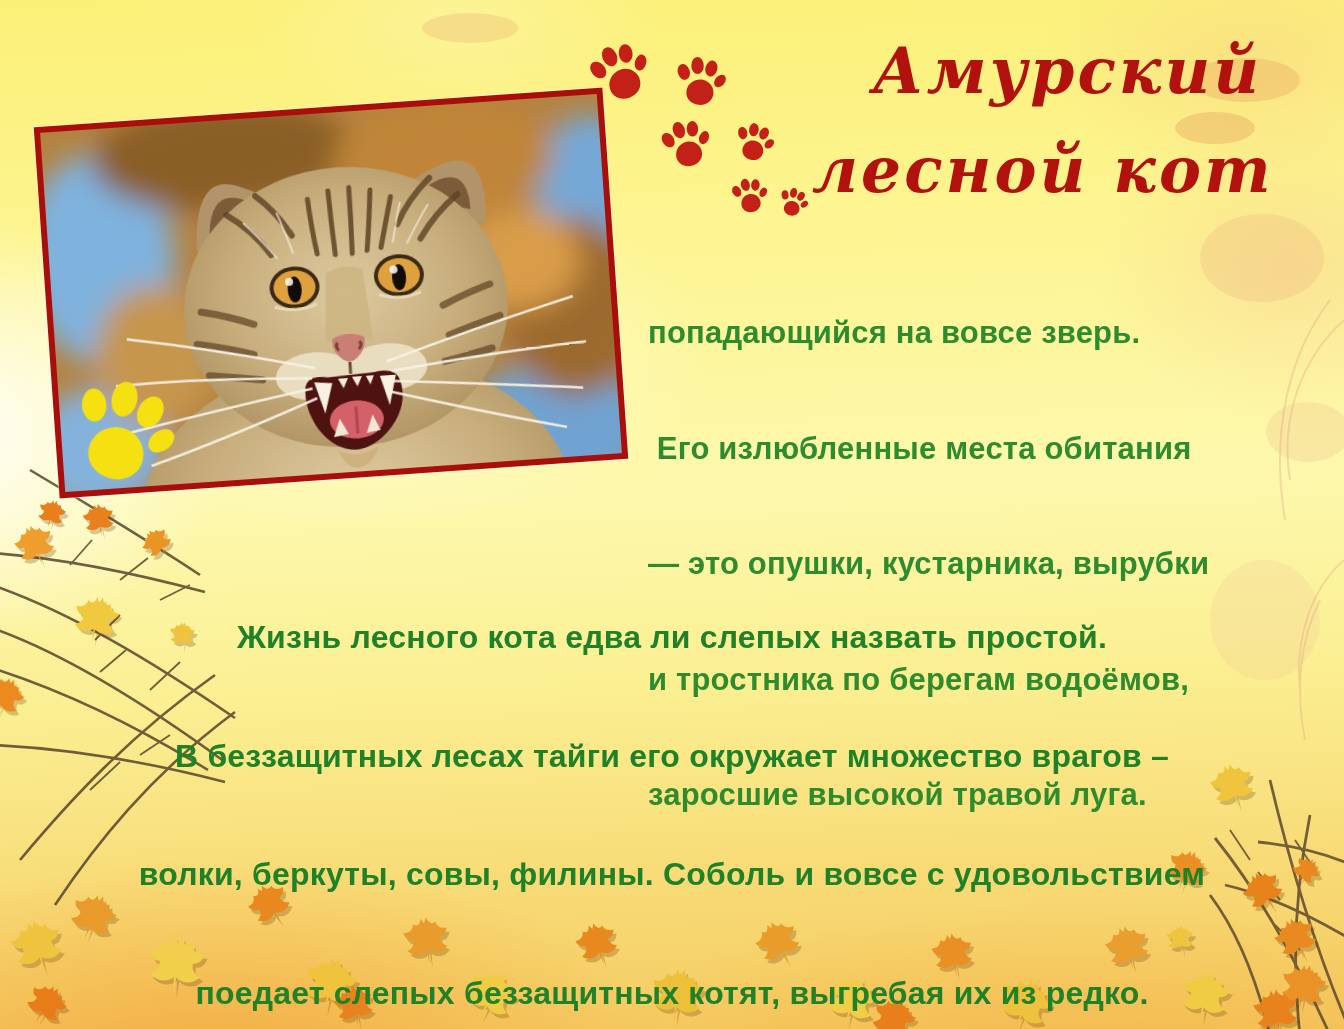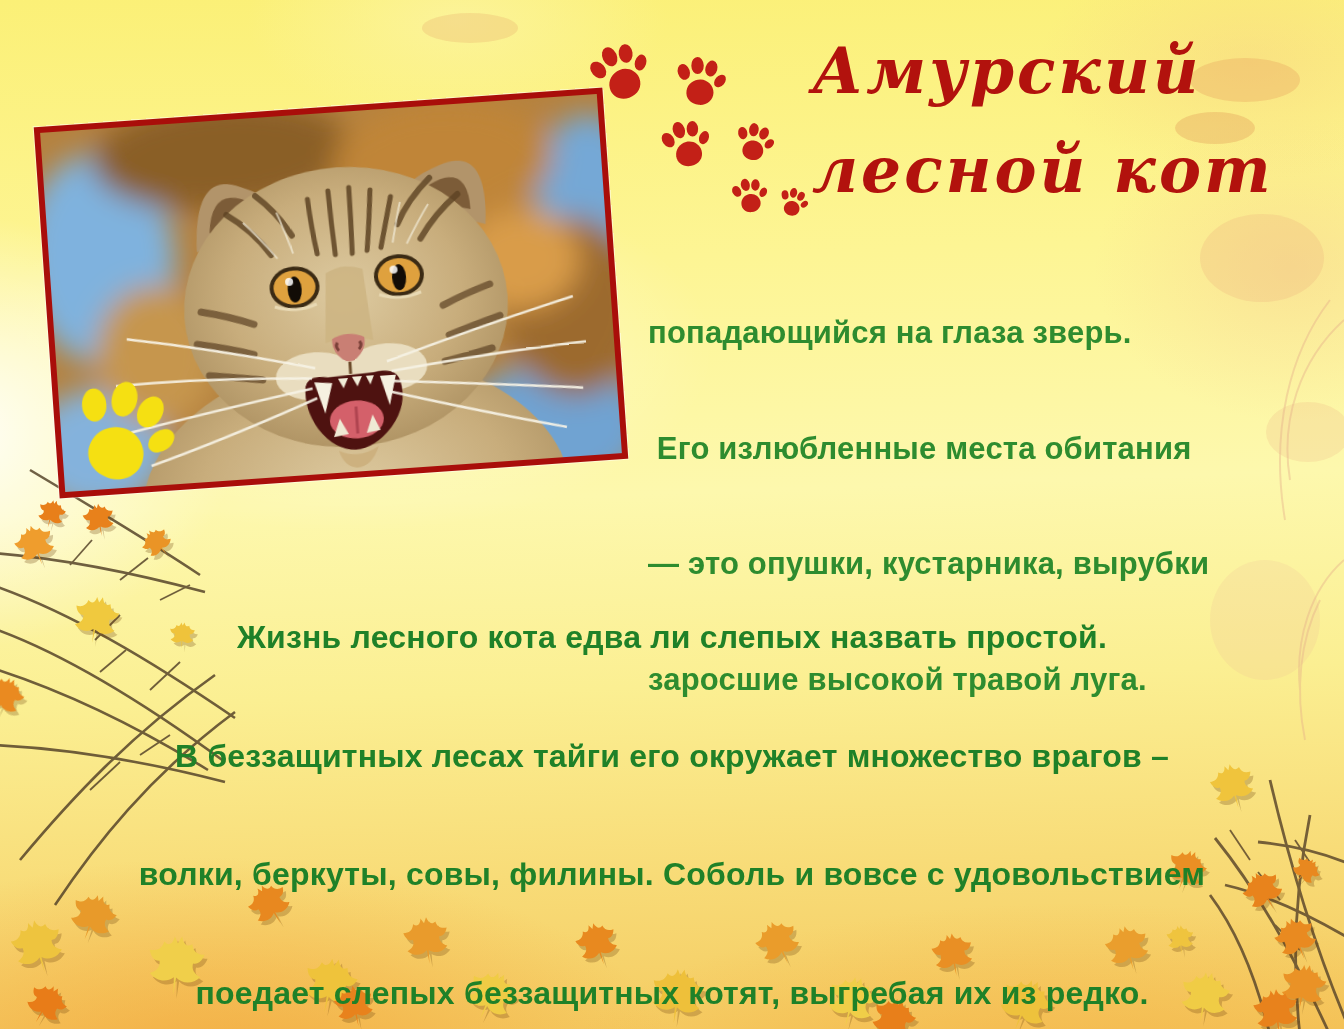--- a/index.html
+++ b/index.html
@@ -31,21 +31,21 @@
   
   .paw{position:absolute;color:var(--paw-red,#c32017)}
   .paw1{left:590px;top:42px;width:60px;height:62px;transform:rotate(-18deg)}
   .paw2{left:674px;top:55px;width:52px;height:54px;transform:rotate(6deg)}
   .paw3{left:661px;top:119px;width:50px;height:51px;transform:rotate(-12deg)}
   .paw4{left:734px;top:122px;width:40px;height:41px;transform:rotate(14deg)}
   .paw5{left:731px;top:177px;width:37px;height:38px;transform:rotate(-6deg)}
   .paw6{left:778px;top:187px;width:30px;height:31px;transform:rotate(18deg)}
 
   .title{
-    position:absolute;left:812px;top:22px;width:450px;text-align:left;
+    position:absolute;left:812px;top:22px;width:450px;text-align:right;
     color:var(--title-red,#b2120d);
     font-family:"DejaVu Serif",serif;font-style:italic;font-weight:bold;
     font-size:63px;line-height:99px;letter-spacing:3px;white-space:nowrap;
   }
   .intro{
     position:absolute;left:648px;top:237px;width:680px;
     color:var(--intro-green,#2e8c2f);font-weight:bold;font-size:31px;line-height:38.5px;
     white-space:pre;letter-spacing:.2px;
   }
   .main-text{
@@ -290,23 +290,24 @@
   <svg class="paw paw6" viewBox="0 0 100 100">
       <use href="#paw" fill="currentColor"></use>
     </svg>
 
   <div class="title">
     <div>Амурский</div>
     <div>лесной кот</div>
   </div>
 
   <div class="intro">
-    <div>попадающийся на глаза зверь.</div>
+    <div>попадающийся на вовсе зверь.</div>
     <div> Его излюбленные места обитания</div>
     <div>— это опушки, кустарника, вырубки</div>
+    <div>и тростника по берегам водоёмов,</div>
     <div>заросшие высокой травой луга.</div>
   </div>
 
   <div class="main-text">
     <div>Жизнь лесного кота едва ли слепых назвать простой.</div>
     <div>В беззащитных лесах тайги его окружает множество врагов –</div>
     <div>волки, беркуты, совы, филины. Соболь и вовсе с удовольствием</div>
     <div>поедает слепых беззащитных котят, выгребая их из редко.</div>
     
     

